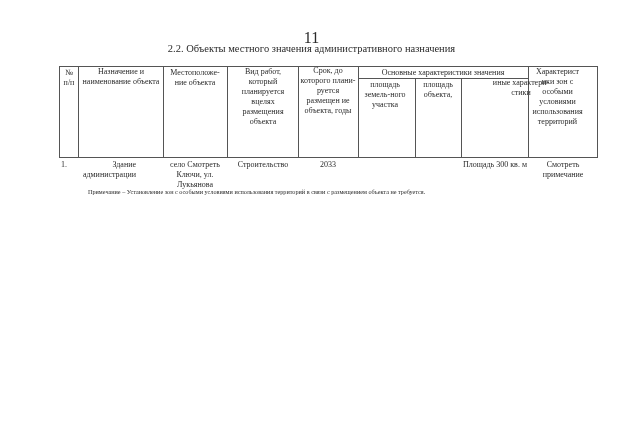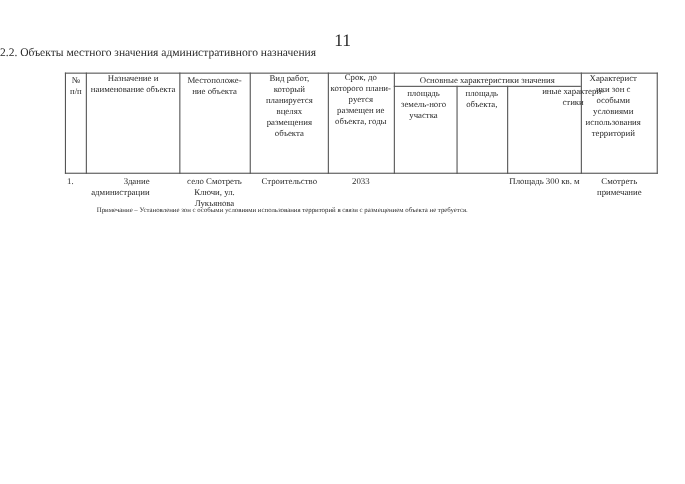--- a/index.html
+++ b/index.html
@@ -1,19 +1,19 @@
 <!DOCTYPE html>
 <html><head>
 <meta charset="utf-8">
 <style>
   html, body { margin:0; padding:0; }
   body { width:623px; height:440px; background:#ffffff; position:relative; overflow:hidden;
          font-family:"Liberation Serif", "DejaVu Serif", serif; color:#2a2a2a; }
   .page-num { position:absolute; top:29px; left:0; width:623px; text-align:center; font-size:16px; }
-  .title { position:absolute; top:43px; left:0; width:623px; text-align:left; font-size:10.5px; }
+  .title { position:absolute; top:43px; left:0; width:623px; text-align:center; font-size:10.5px; }
   .line { position:absolute; background:#555; }
   .cell { position:absolute; text-align:center; font-size:8px; line-height:10px; }
   .note { position:absolute; top:188px; left:88px; font-size:6.2px; white-space:nowrap; }
 </style>
 </head>
 <body>
 
 <div class="page-num">11</div>
 <div class="title">2.2. Объекты местного значения административного назначения</div>
 

